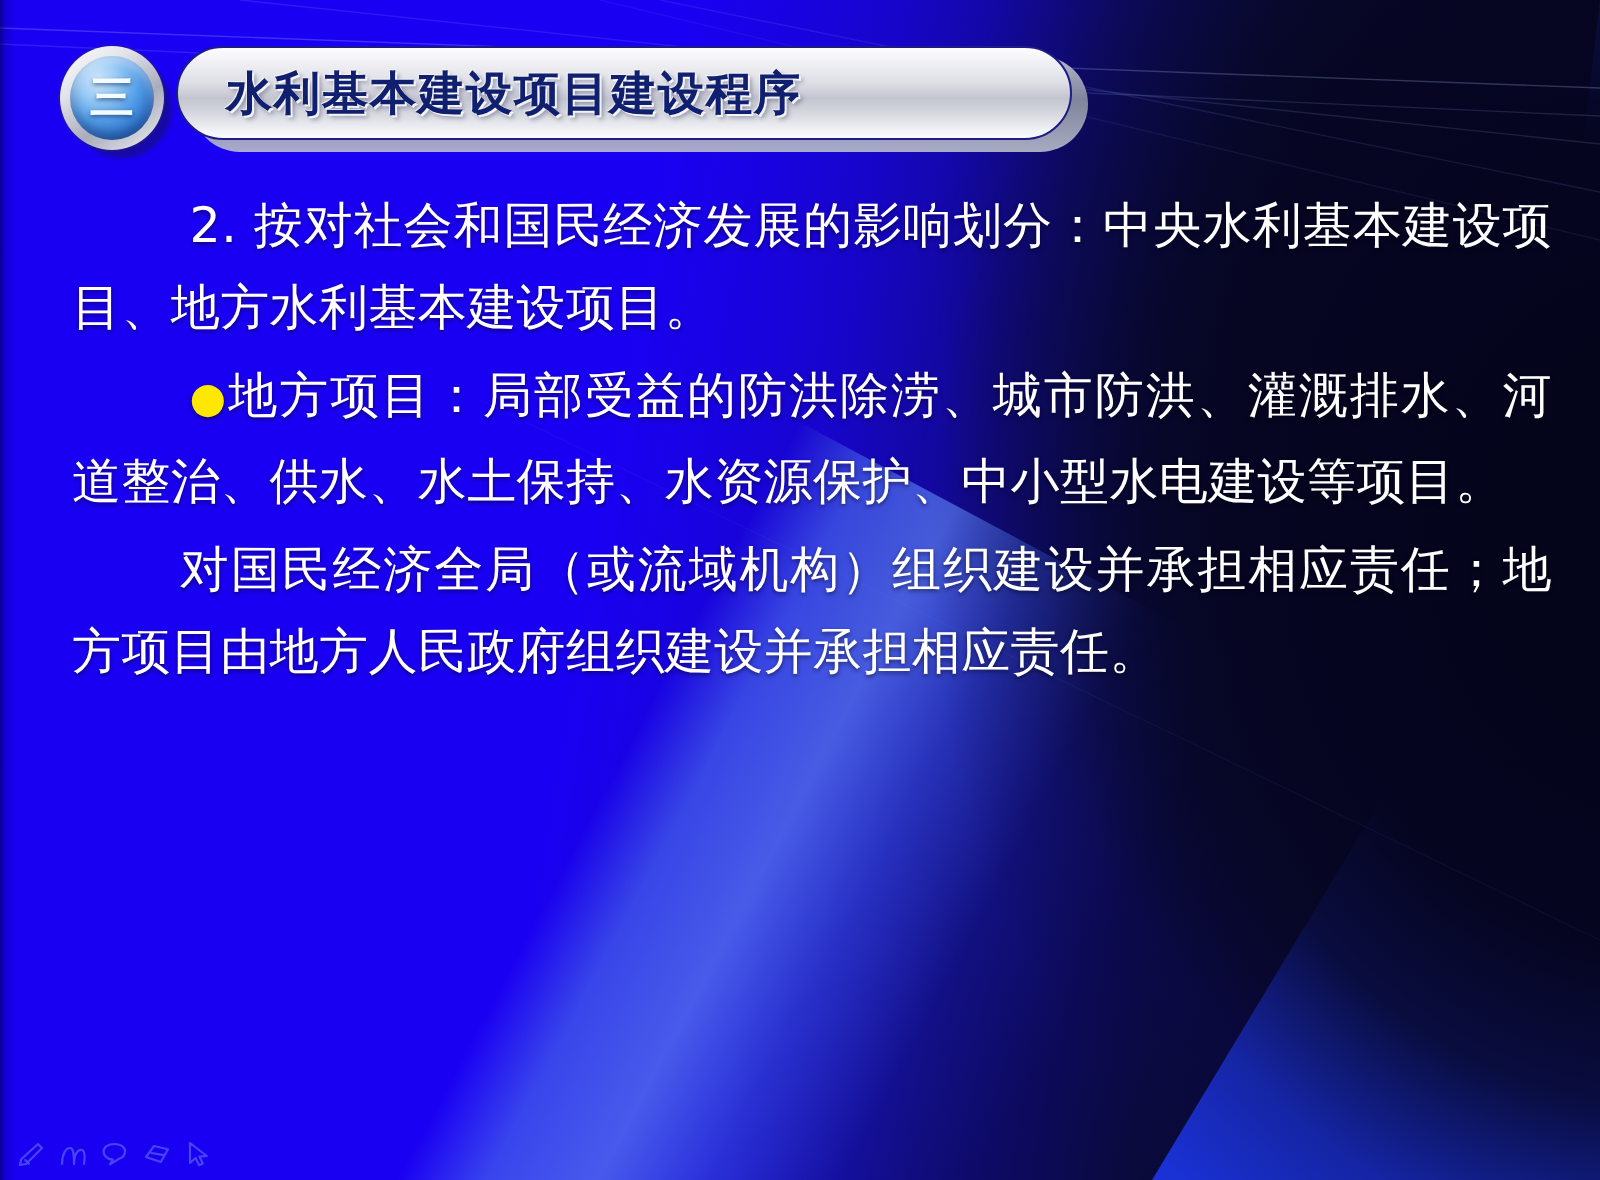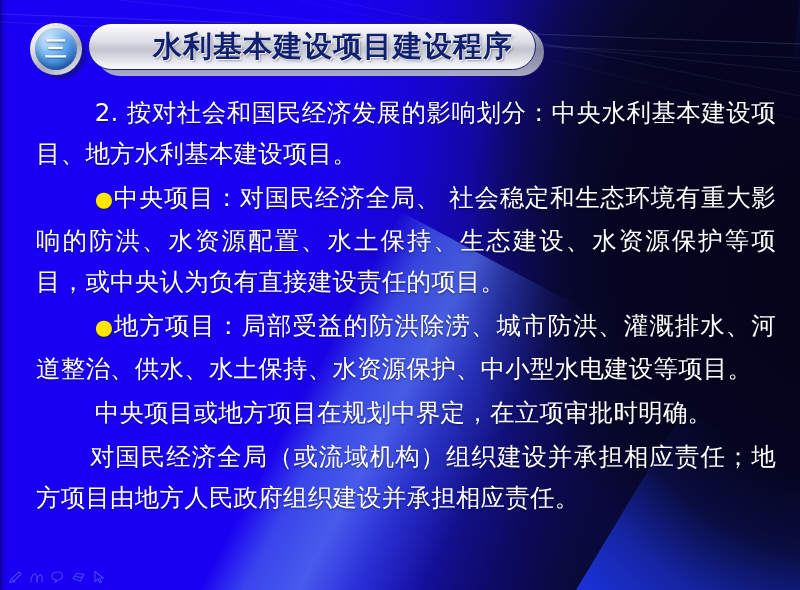--- a/index.html
+++ b/index.html
@@ -115,30 +115,29 @@
        #d8dae1 74%,
        #f2f3f7 92%,
        #fbfbfe 100%);
     box-sizing: border-box;
   }
   .pill-label {
     position: absolute;
     left: 24px;
     top: 50%;
     transform: translateY(-50%);
-    font-size: 29px;
+    font-size: 23px;
     font-weight: bold;
     letter-spacing: 1px;
     color: #10206e;
     white-space: nowrap;
     text-shadow:
       1px 1px 0 rgba(255,255,255,0.85),
       -0.5px -0.5px 0 rgba(255,255,255,0.6),
       2px 2px 2px rgba(40,40,90,0.35);
-    margin-left: 40px;
   }
 
   .badge-shadow {
     position: absolute;
     left: 14px; top: 7px;
     width: 50px; height: 50px;
     border-radius: 50%;
     background: rgba(20,20,70,0.45);
     filter: blur(1px);
   }
@@ -254,29 +253,24 @@
       <span class="badge-glyph">三</span>
     </div>
   </div>
 
   <div id="body-text">
 
     <p class="para indent">
       <span>2. 按对社会和国民经济发展的影响划分：中央水利基本建设项目、地方水利基本建设项目。</span>
     </p>
 
-    <p class="para indent"><span class="bullet">●</span><span>中央项目：对国民经济全局、 社会稳定和生态环境有重大影响的防洪、水资源配置、水土保持、生态建设、水资源保护等项目，或中央认为负有直接建设责任的项目。</span>
-    </p>
 
     <p class="para indent"><span class="bullet">●</span><span>地方项目：局部受益的防洪除涝、城市防洪、灌溉排水、河道整治、供水、水土保持、水资源保护、中小型水电建设等项目。</span>
     </p>
 
-    <p class="para indent">
-      <span>中央项目或地方项目在规划中界定，在立项审批时明确。</span>
-    </p>
 
     <p class="para indent-sm">
       <span>对国民经济全局（或流域机构）组织建设并承担相应责任；地方项目由地方人民政府组织建设并承担相应责任。</span>
     </p>
 
   </div>
 
   <div id="navicons">
     <span class="navicon">
       <svg viewBox="0 0 15 14">

